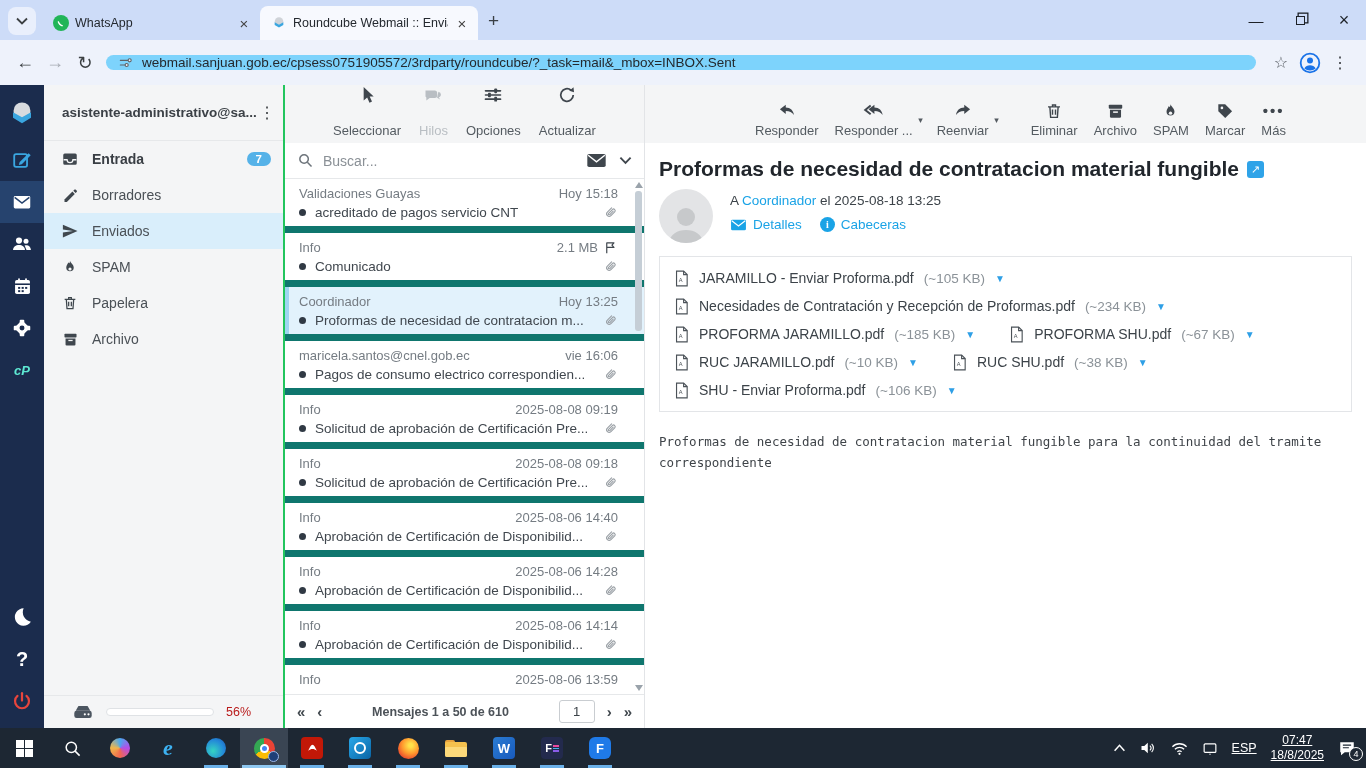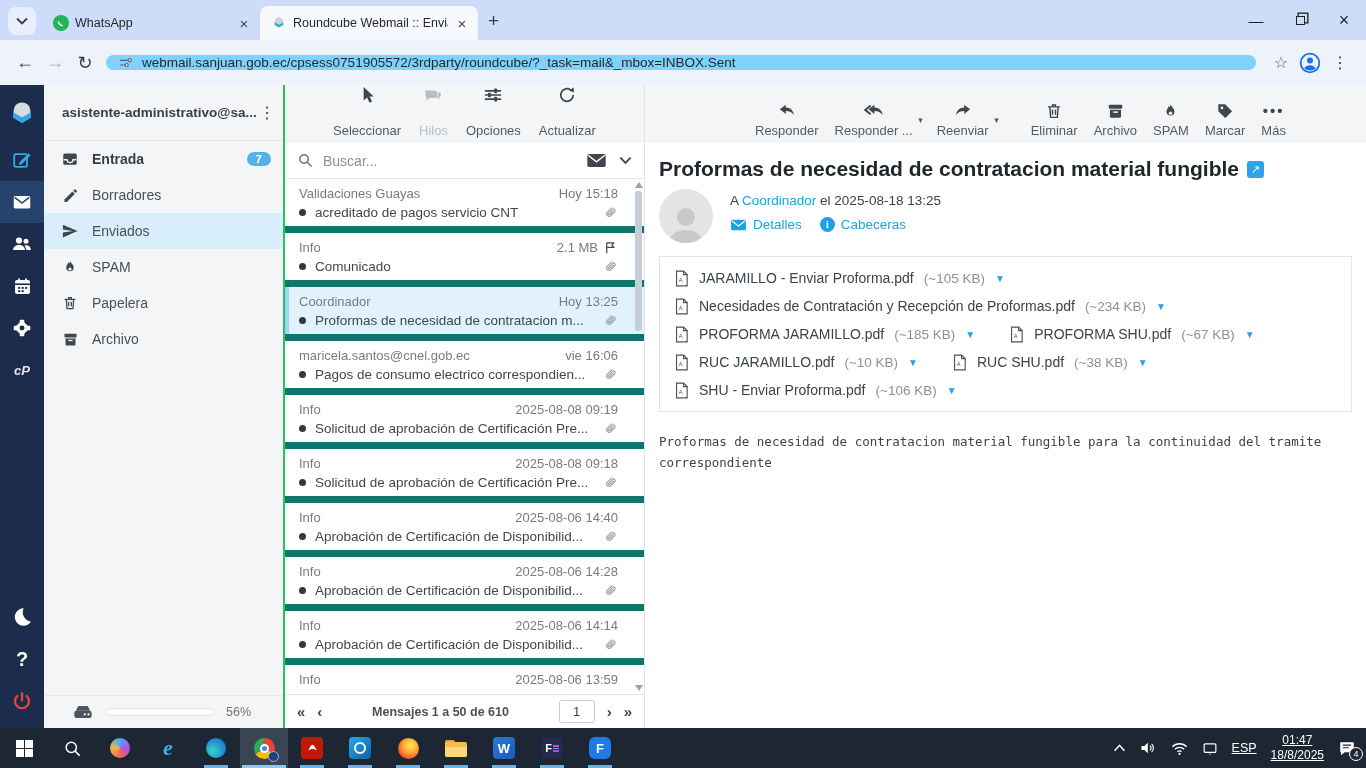--- a/index.html
+++ b/index.html
@@ -28,38 +28,38 @@
   .kebab { font-size:16px; color:#3c4043; margin:0 8px 0 10px; letter-spacing:0; }
 
   
   .webmail { position:absolute; top:85px; left:0; right:0; bottom:40px; display:flex; }
 
   
   .rail { width:44px; background:#1b2c4d; display:flex; flex-direction:column; align-items:center; }
   .rail-btn { width:44px; height:42px; display:flex; align-items:center; justify-content:center; }
   .rail-btn.logo { height:50px; margin-top:4px; }
   .rail-btn.sel { background:#26436e; }
-  .cp-text { color:#e5e5e5; font-weight:bold; font-style:italic; font-size:13px; }
+  .cp-text { color:#5eead4; font-weight:bold; font-style:italic; font-size:13px; }
   .rail-spacer { margin-top:auto; }
   .rail-q { color:#fff; font-size:20px; font-weight:bold; }
 
   
   .folders { width:241px; background:#f4f5f6; border-right:2px solid #22c55e; position:relative; }
   .acct-row { height:56px; display:flex; align-items:center; padding:0 8px 0 18px; border-bottom:1px solid #e6e8ea; }
   .acct-name { flex:1; font-size:13.5px; font-weight:bold; color:#3b4046; white-space:nowrap; overflow:hidden; }
   .folder-row { height:36px; display:flex; align-items:center; padding:0 12px 0 17px; color:#4a5056; font-size:14px; }
   .folder-row.sel { background:#d9eefb; }
   .folder-row.bold .folder-label { font-weight:bold; color:#393e44; }
   .folder-ic { width:18px; height:18px; margin-right:13px; display:inline-flex; align-items:center; justify-content:center; }
   .folder-label { flex:1; }
   .badge { background:#55b2e8; color:#fff; font-size:11.5px; font-weight:bold; border-radius:9px; padding:1px 9px; }
   .quota { position:absolute; bottom:0; left:0; right:0; height:33px; border-top:1px solid #e6e8ea; display:flex; align-items:center; padding:0 12px 0 28px; }
   .quota-bar { width:108px; height:8px; border:1px solid #dfe2e5; background:#fff; border-radius:4px; margin:0 12px; overflow:hidden; }
   .quota-fill { height:100%; background:#5fb2e8; border-radius:4px; }
-  .quota-text { font-size:12.5px; color:#737373; }
+  .quota-text { font-size:12.5px; color:#b91c1c; }
 
   
   .list { width:360px; background:#fff; border-right:1px solid #e2e4e7; position:relative; }
   .list-toolbar { height:58px; background:#f4f5f6; display:flex; align-items:flex-end; justify-content:center; gap:18px; padding-bottom:5px; }
   .tb-item { display:flex; flex-direction:column; align-items:center; gap:18px; color:#545b61; font-size:13px; }
   .tb-item.disabled { color:#b9bec3; }
   .search-row { height:36px; display:flex; align-items:center; padding:0 12px; border-bottom:1px solid #e6e8ea; background:#fff; }
   .search-input { flex:1; border:none; outline:none; font-size:14px; color:#3c4349; margin-left:9px; background:transparent; font-family:"Liberation Sans",sans-serif; }
   .search-input::placeholder { color:#8a9096; }
   .rows { position:absolute; top:94px; bottom:34px; left:0; right:0; overflow:hidden; }
@@ -844,21 +844,21 @@
       <svg width="17" height="13" viewBox="0 0 24 18">
           <path d="M2 6.5a14 14 0 0 1 20 0M5.5 10a9.5 9.5 0 0 1 13 0M9 13.5a5 5 0 0 1 6 0" fill="none" stroke="#fff" stroke-width="1.8"></path>
           <circle cx="12" cy="16.5" r="1.6" fill="#fff"></circle>
         </svg>
       <svg width="16" height="13" viewBox="0 0 24 20">
           <rect x="3" y="3" width="18" height="13" rx="1.5" fill="none" stroke="#fff" stroke-width="1.8"></rect>
           <circle cx="12" cy="18.8" r="1" fill="#fff"></circle>
         </svg>
       <span class="tray-lang">ESP</span>
       <span class="tray-clock">
-        <span>01:47</span><br>
+        <span>07:47</span><br>
         <span>18/8/2025</span>
       </span>
       <span class="notif-wrap">
         <svg width="18" height="17" viewBox="0 0 24 22">
             <path d="M3 2.5h18v13.5H9l-5 4v-4H3z" fill="#fff"></path>
             <g stroke="#1d2733" stroke-width="1.4">
               <path d="M6.5 6.5h11M6.5 10h8"></path>
             </g>
           </svg>
         <span class="notif-badge">4</span>

